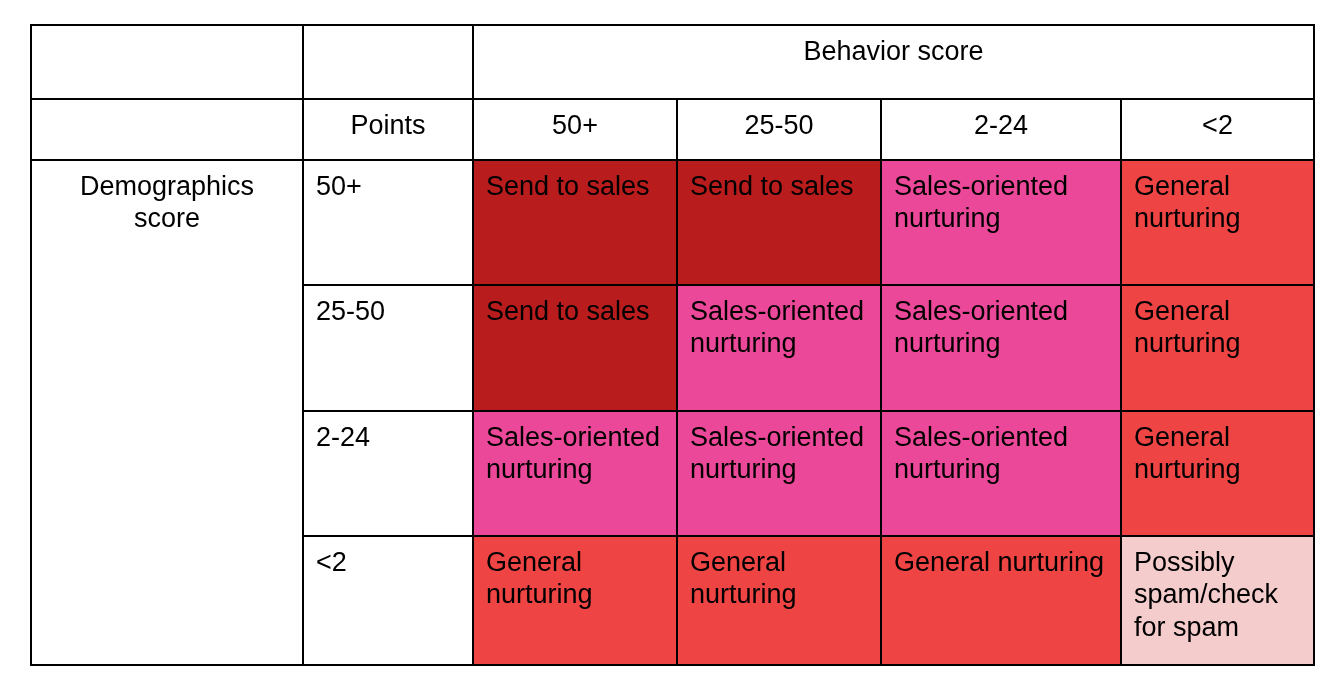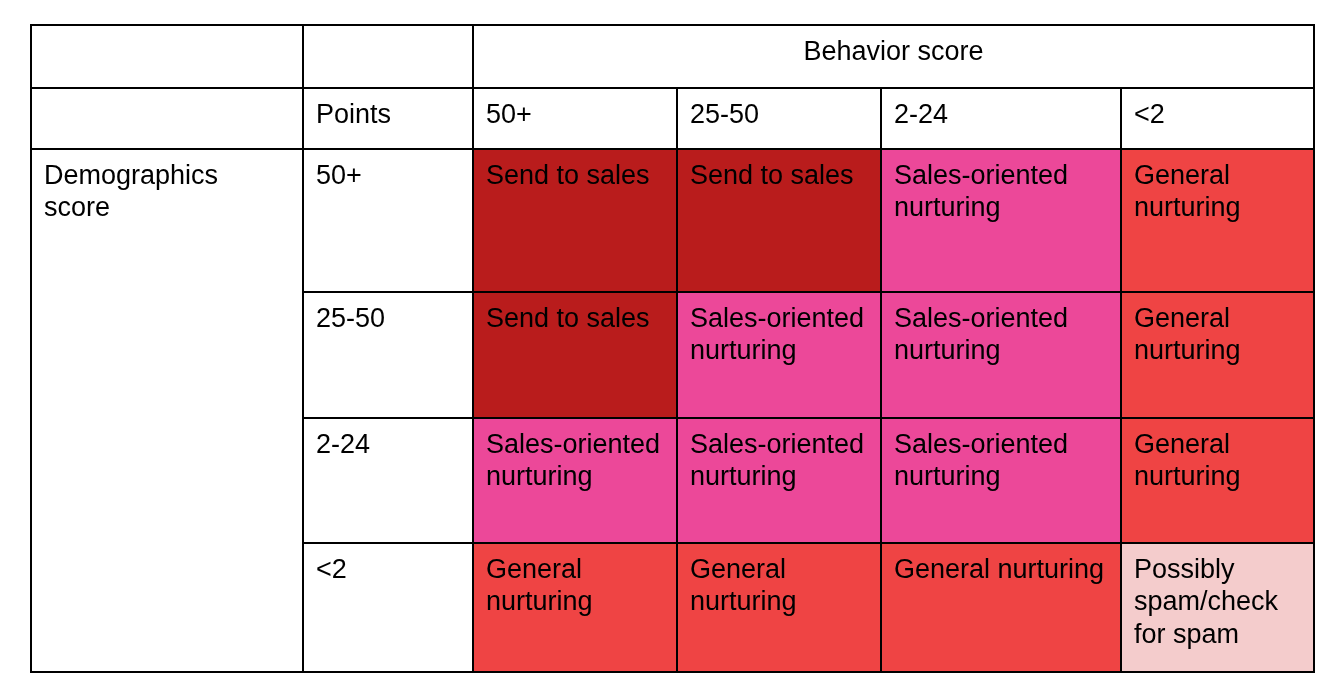--- a/index.html
+++ b/index.html
@@ -76,32 +76,32 @@
 
   
   col.c-stub   { width: 272px; }
   col.c-points { width: 170px; }
   col.c-d1     { width: 204px; }
   col.c-d2     { width: 204px; }
   col.c-d3     { width: 240px; }
   col.c-d4     { width: 193px; }
 
   
-  tr.r-group   { height: 63px; }
+  tr.r-group   { height: 74px; }
   tr.r-head    { height: 61px; }
-  tr.r-data-1  { height: 143px; }
+  tr.r-data-1  { height: 125px; }
   tr.r-data-2  { height: 126px; }
   tr.r-data-3  { height: 125px; }
   tr.r-data-4  { height: 129px; }
 
   .cell-blue   { background: #b91c1c; }
   .cell-green  { background: #ec4899; }
   .cell-yellow { background: #ef4444; }
   .cell-pink   { background: #f4cccc; }
-  .cell-white  { background: #ffffff; }
+  .cell-white  { background: #ffffff; text-align: center; }
 </style>
 </head>
 <body>
 
 <div id="matrix-root">
   <table class="scoring-matrix">
     <colgroup>
       <col class="c-stub">
       <col class="c-points">
       <col class="c-d1">

